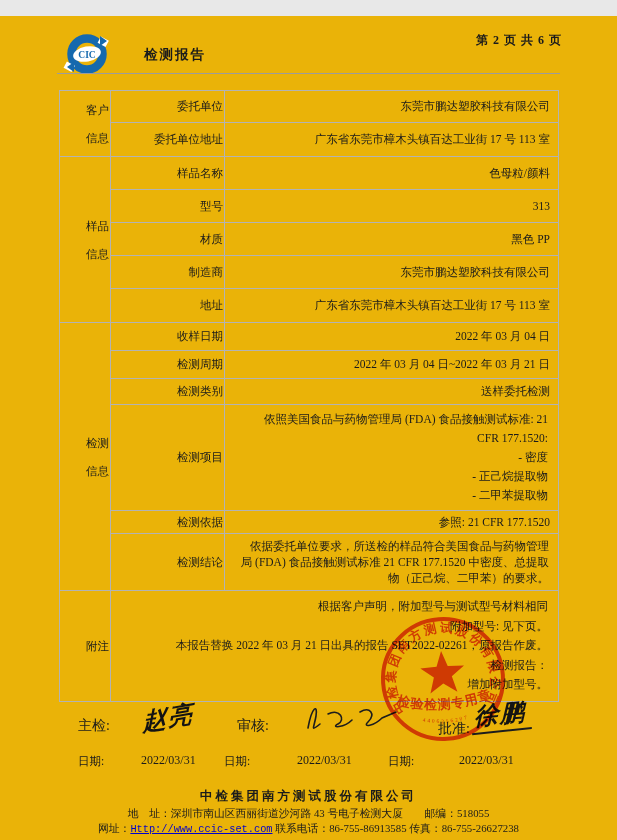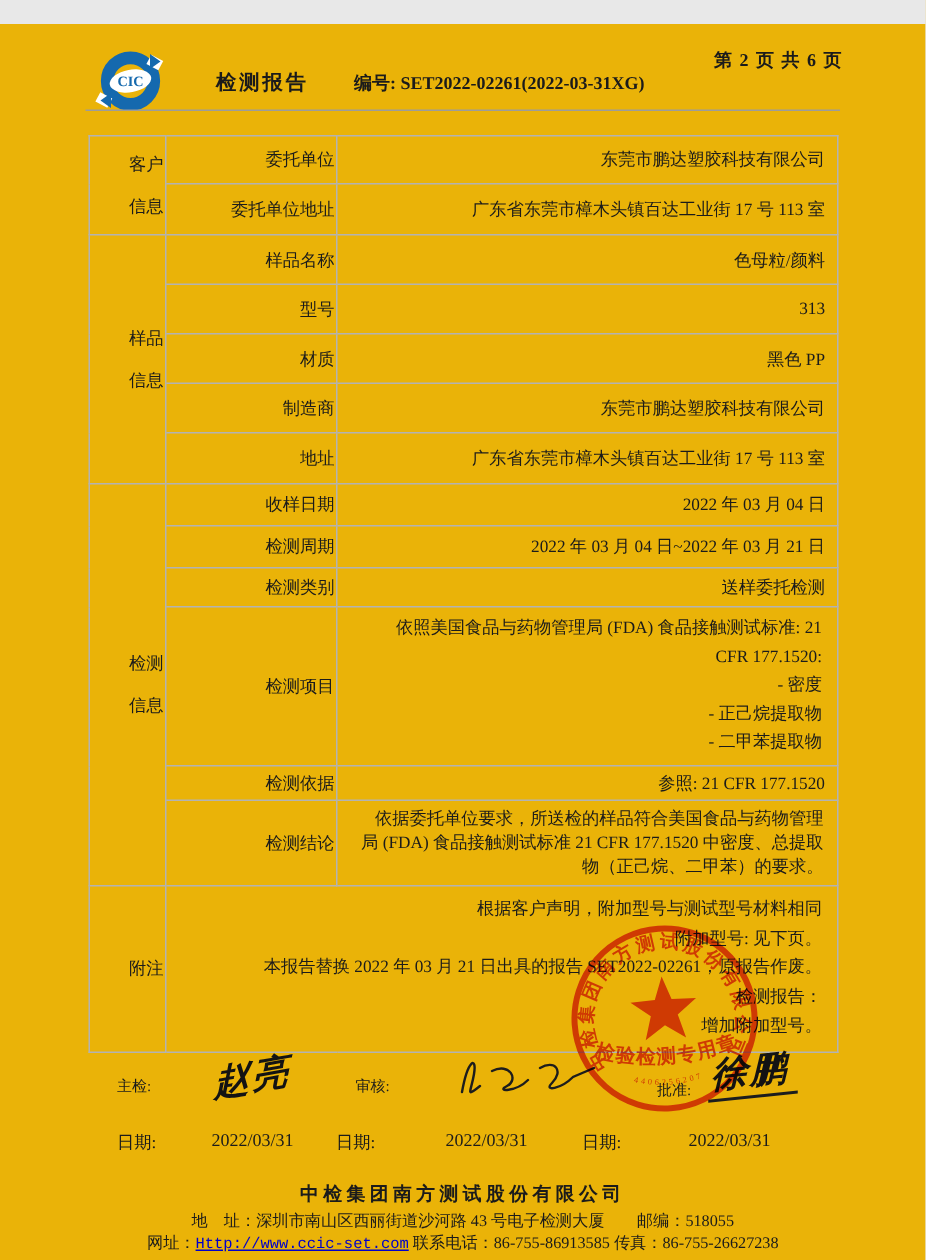--- a/index.html
+++ b/index.html
@@ -21,21 +21,21 @@
   tr.h28{height:28px;} tr.h26{height:26px;} tr.h23{height:23px;}
   td.multi{padding:5px 10px 5px 15px;vertical-align:middle;}
   td.multi div{line-height:19px;}
   td.concl{padding:4px 9px 4px 15px;line-height:16px;text-align:justify;}
   td.notes{padding:6px 10px 6px 13px;vertical-align:middle;}
   td.notes div{line-height:19.5px;}
   
   .stamp{position:absolute;left:378px;top:598px;width:130px;height:130px;
          mix-blend-mode:multiply;opacity:.93;pointer-events:none;}
   
-  .sig-label{position:absolute;font-size:10px;}
+  .sig-label{position:absolute;font-size:14px;}
   .sig-name{position:absolute;font-size:24px;font-weight:bold;font-style:italic;color:#131313;
             transform:rotate(-10deg) skewX(-8deg);letter-spacing:2px;}
   .sig-name.third{transform:rotate(-6deg) skewX(-6deg);border-bottom:2px solid #1d1d1d;padding:0 6px 0 2px;}
   .sig-squiggle{position:absolute;}
   .date-label{position:absolute;font-size:11.5px;}
   .date-val{position:absolute;font-size:12px;}
   
   .ft-company{position:absolute;left:0;width:617px;top:772px;text-align:center;
               font-size:12.5px;font-weight:bold;letter-spacing:3px;}
   .ft-line{position:absolute;left:0;width:617px;text-align:center;font-size:10.8px;}
@@ -50,21 +50,20 @@
   <svg class="hdr-logo" viewBox="0 0 48 44">
     <circle cx="24" cy="22" r="15.5" fill="none" stroke="#1569ae" stroke-width="8.5"></circle>
     <rect x="36" y="6" width="9" height="7" fill="#ffffff" transform="rotate(28 40 9)"></rect>
     <rect x="2" y="31" width="9" height="7" fill="#ffffff" transform="rotate(28 6 34)"></rect>
     <polygon points="44,9 37,4 37,14" fill="#1569ae"></polygon>
     <polygon points="4,35 11,30 11,40" fill="#1569ae"></polygon>
     <ellipse cx="24" cy="22" rx="14" ry="7.5" fill="#ffffff" transform="rotate(-10 24 22)"></ellipse>
     <text x="24" y="25.5" text-anchor="middle" font-size="9.5" font-weight="bold" font-family="Liberation Serif, serif" fill="#1569ae">CIC</text>
   </svg>
   <div class="hdr-title">检测报告</div>
-  <div class="hdr-no">编号: SET2022-02261(2022-03-31XG)</div>
   <div class="hdr-page">第 2 页 共 6 页</div>
   <div class="hdr-line"></div>
 
   <table class="rep">
 
     <tbody>
         <tr class="h32">
       <td class="sec" rowspan="2">客户
 信息</td>
       <td class="lab">委托单位</td>

